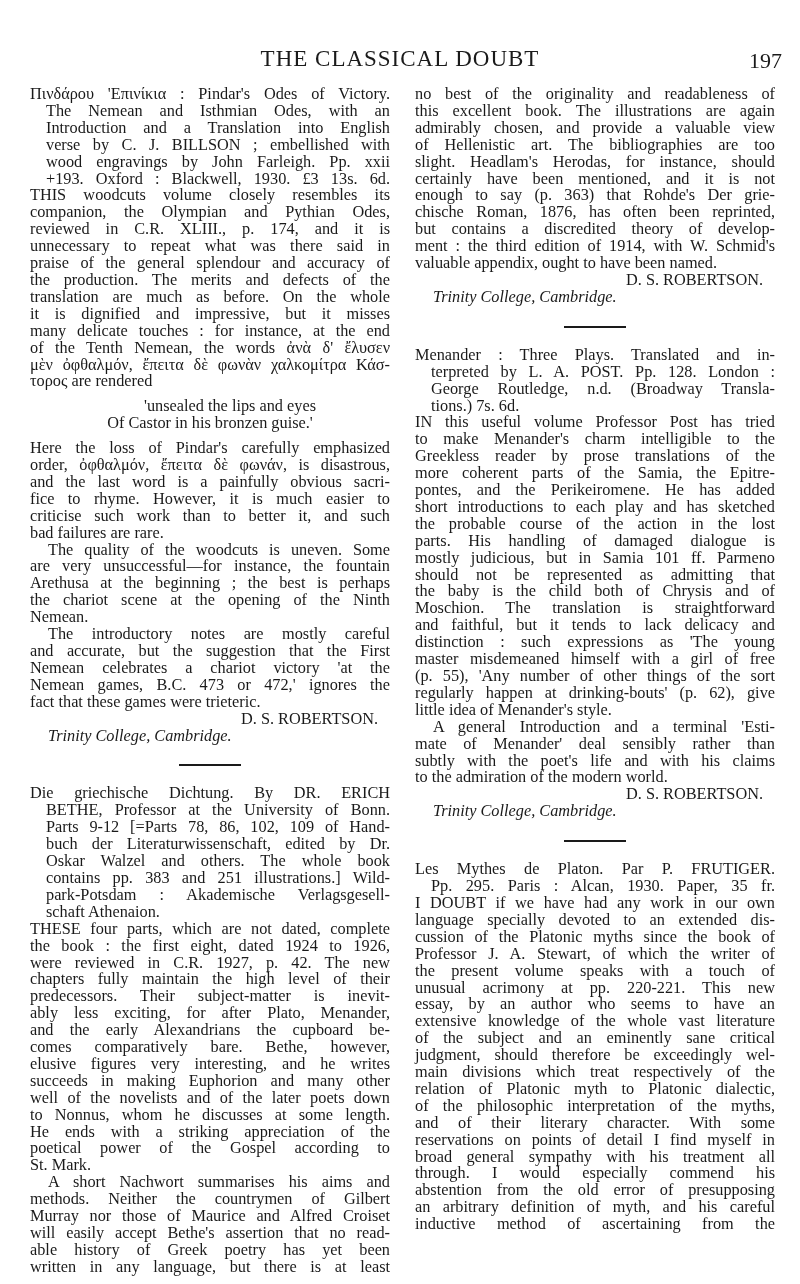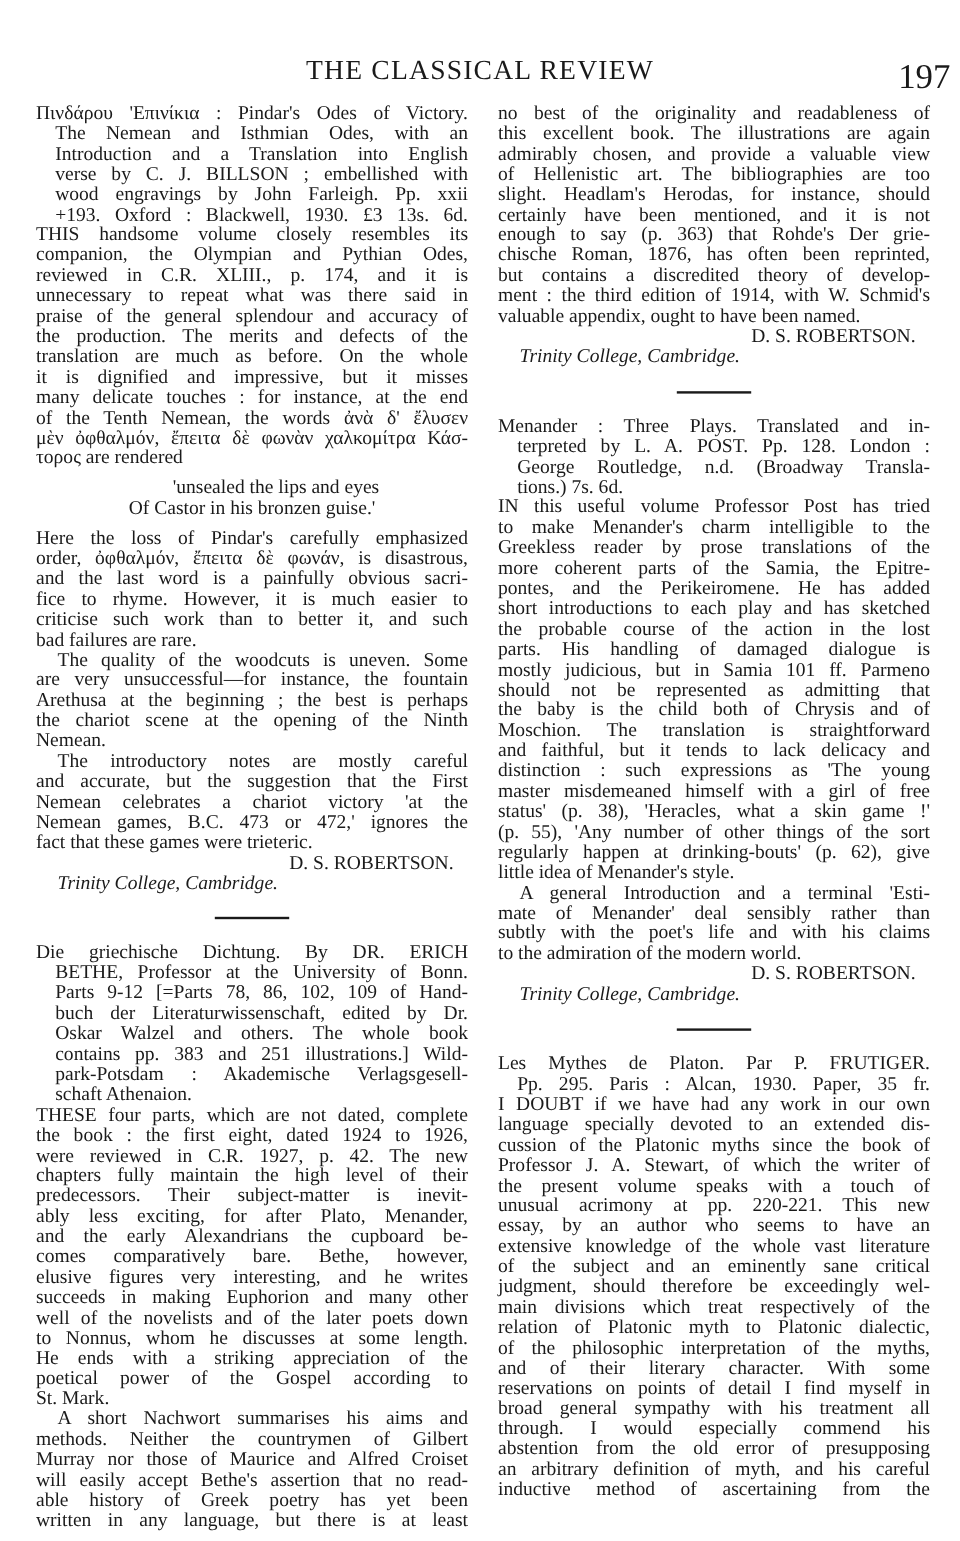--- a/index.html
+++ b/index.html
@@ -9,21 +9,21 @@
     color: #1a1a1a;
   }
   .running-head {
     position: absolute; top: 46px; left: 0; width: 800px; height: 34px;
   }
   .running-title {
     position: absolute; left: 0; right: 0; top: 0; text-align: center;
     font-size: 23px; letter-spacing: 1px;
   }
   .page-number {
-    position: absolute; right: 8px; top: 2px; font-size: 29px;
+    position: absolute; right: 18px; top: 2px; font-size: 22px;
   }
   .col {
     position: absolute; top: 86px; width: 360px;
     font-size: 16.3px; line-height: 16.9px; text-align: justify;
   }
   .col-left { left: 30px; }
   .col-right { left: 415px; width: 360px; }
   .line { display: block; white-space: nowrap; text-align-last: justify; text-align: justify; }
   .line.last { text-align-last: left; }
   .indent { padding-left: 18px; }
@@ -36,36 +36,36 @@
     display: block; width: 62px; height: 2px; background: #1a1a1a;
     margin: 20px auto 19px auto;
   }
   .verse { font-size: 16.3px; }
   .gap { display: block; height: 8px; }
 </style>
 </head>
 <body>
 
 <div class="running-head">
-  <div class="running-title">THE CLASSICAL REVIEW</div>
+  <div class="running-title">THE CLASSICAL DOUBT</div>
   <div class="page-number">197</div>
 </div>
 
 <div class="col col-left">
   <div>
     <div>
       <span class="line">Πινδάρου 'Επινίκια : Pindar's Odes of Victory.</span>
       <span class="line hang">The Nemean and Isthmian Odes, with an</span>
       <span class="line hang">Introduction and a Translation into English</span>
       <span class="line hang">verse by C. J. BILLSON ; embellished with</span>
       <span class="line hang">wood engravings by John Farleigh.   Pp. xxii</span>
       <span class="line hang">+193.  Oxford : Blackwell, 1930.  £3 13s. 6d.</span>
     </div>
     <div>
-      <span class="line">THIS handsome volume closely resembles its</span>
+      <span class="line">THIS woodcuts volume closely resembles its</span>
       <span class="line">companion, the Olympian and Pythian Odes,</span>
       <span class="line">reviewed in C.R. XLIII., p. 174, and it is</span>
       <span class="line">unnecessary to repeat what was there said in</span>
       <span class="line">praise of the general splendour and accuracy of</span>
       <span class="line">the production.  The merits and defects of the</span>
       <span class="line">translation are much as before.  On the whole</span>
       <span class="line">it is dignified and impressive, but it misses</span>
       <span class="line">many delicate touches : for instance, at the end</span>
       <span class="line">of the Tenth Nemean, the words ἀνὰ δ' ἔλυσεν</span>
       <span class="line">μὲν ὀφθαλμόν, ἔπειτα δὲ φωνὰν χαλκομίτρα Κάσ-</span>
@@ -169,21 +169,20 @@
       <span class="line">short introductions to each play and has sketched</span>
       <span class="line">the probable course of the action in the lost</span>
       <span class="line">parts.  His handling of damaged dialogue is</span>
       <span class="line">mostly judicious, but in Samia 101 ff. Parmeno</span>
       <span class="line">should not be represented as admitting that</span>
       <span class="line">the baby is the child both of Chrysis and of</span>
       <span class="line">Moschion.  The translation is straightforward</span>
       <span class="line">and faithful, but it tends to lack delicacy and</span>
       <span class="line">distinction : such expressions as 'The young</span>
       <span class="line">master misdemeaned himself with a girl of free</span>
-      <span class="line">status' (p. 38), 'Heracles, what a skin game !'</span>
       <span class="line">(p. 55), 'Any number of other things of the sort</span>
       <span class="line">regularly happen at drinking-bouts' (p. 62), give</span>
       <span class="line last">little idea of Menander's style.</span>
       <span class="line indent">A general Introduction and a terminal 'Esti-</span>
       <span class="line">mate of Menander' deal sensibly rather than</span>
       <span class="line">subtly with the poet's life and with his claims</span>
       <span class="line last">to the admiration of the modern world.</span>
       <span class="line sig sc">D. S. ROBERTSON.</span>
       <span class="line affil">Trinity College, Cambridge.</span>
     </div>

